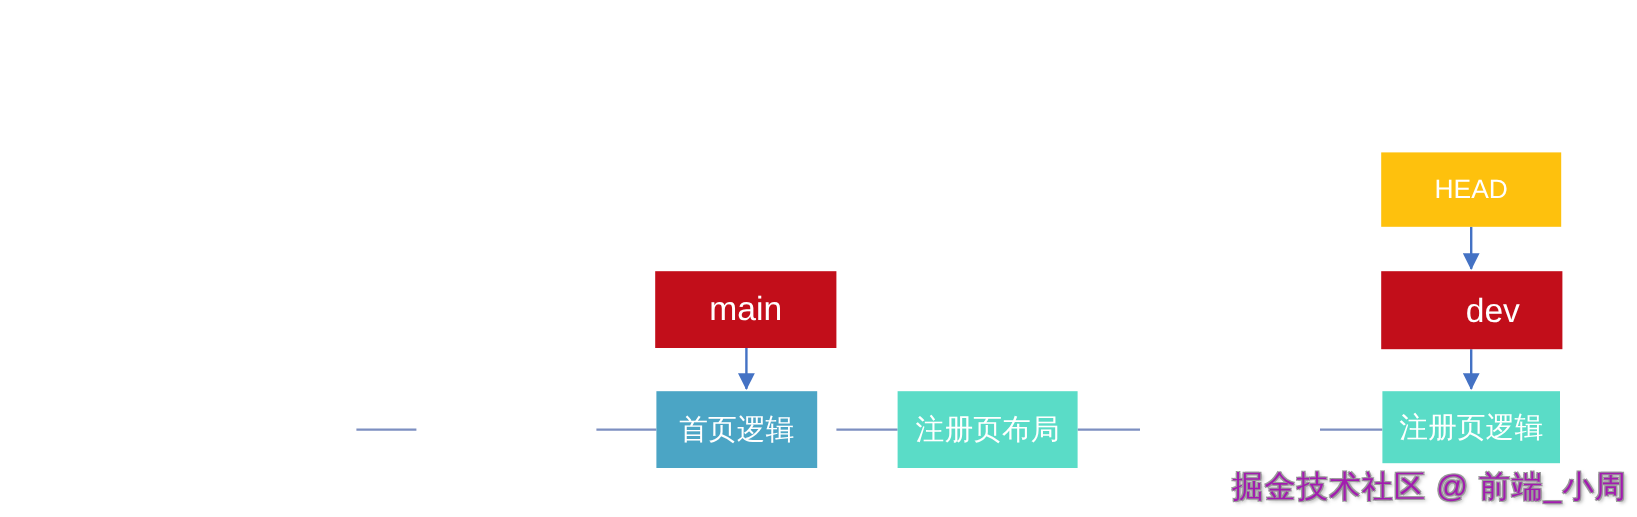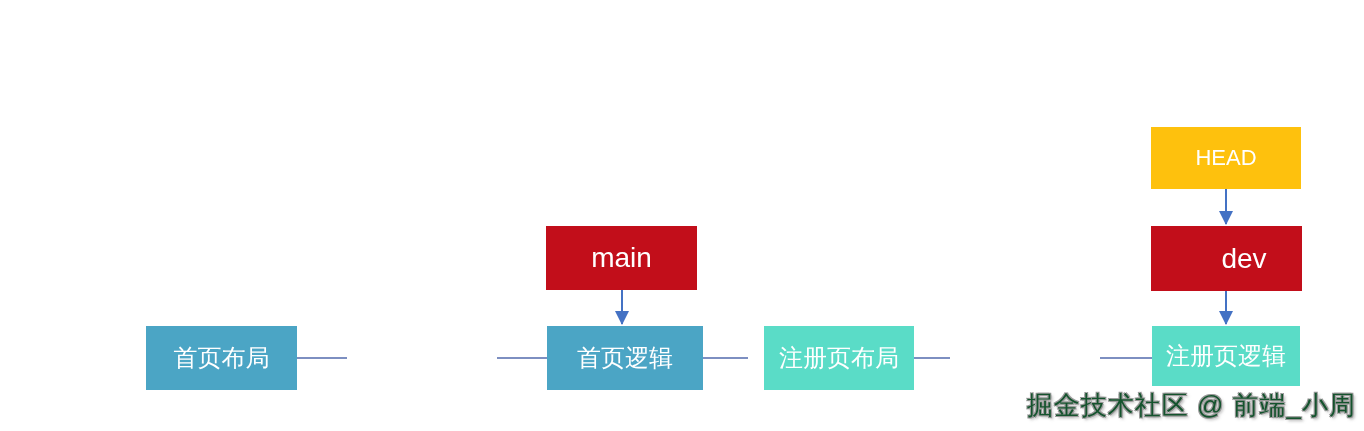--- a/index.html
+++ b/index.html
@@ -25,22 +25,22 @@
     user-select: none;
   }
   .commit-main { background: var(--main-commit-box, #4BA5C5); font-size: 24px; }
   .commit-dev  { background: var(--dev-commit-box,  #5ADCC7); font-size: 24px; }
   .branch-red  { background: var(--branch-box, #C20E1A); font-size: 28px; }
   .head-yellow { background: var(--head-box,  #FEC10D); font-size: 22px; }
 
   
   #node-home-layout     { left: 146px;  top: 326px; width: 151px; height: 64px; }
   #node-home-style      { left: 347px;  top: 326px; width: 150px; height: 64px; }
-  #node-home-logic      { left: 547px;  top: 326px; width: 156px; height: 64px; }
-  #node-register-layout { left: 764px;  top: 326px; width: 150px; height: 64px; }
+  #node-home-logic      { left: 547px;  top: 326px; width: 134px; height: 64px; }
+  #node-register-layout { left: 748px;  top: 326px; width: 150px; height: 64px; }
   #node-register-style  { left: 950px;  top: 326px; width: 150px; height: 64px; }
   #node-register-logic  { left: 1152px; top: 326px; width: 148px; height: 60px; }
 
   
   #node-main { left: 546px;  top: 226px; width: 151px; height: 64px; }
   #node-head { left: 1151px; top: 127px; width: 150px; height: 62px; }
   #node-dev  { left: 1151px; top: 226px; width: 151px; height: 65px; padding-left: 35px; }
 
   svg.overlay {
     position: absolute;
@@ -51,21 +51,21 @@
   .connector { stroke: var(--connector, #7D8FC1); stroke-width: 2; }
   .arrow-line { stroke: var(--arrow, #4472C4); stroke-width: 2; }
   .arrow-head { fill: var(--arrow, #4472C4); }
 
   .watermark {
     position: absolute;
     right: 8px;
     top: 388px;
     font-size: 26px;
     letter-spacing: 1px;
-    color: #14532d;
+    color: #a21caf;
     text-shadow:
       -1px -1px 0 #9a9a9a,
        1px -1px 0 #9a9a9a,
       -1px  1px 0 #9a9a9a,
        1px  1px 0 #9a9a9a,
        2px  2px 3px rgba(90,90,90,0.55);
     white-space: nowrap;
     user-select: none;
   }
 </style>
@@ -84,23 +84,20 @@
     <line class="connector" x1="497" y1="358" x2="547" y2="358"></line>
     <line class="connector" x1="697" y1="358" x2="748" y2="358"></line>
     <line class="connector" x1="898" y1="358" x2="950" y2="358"></line>
     <line class="connector" x1="1100" y1="358" x2="1152" y2="358"></line>
 
     <line class="arrow-line" x1="622" y1="290" x2="622" y2="324" marker-end="url(#arrowhead)"></line>
     <line class="arrow-line" x1="1226" y1="189" x2="1226" y2="224" marker-end="url(#arrowhead)"></line>
     <line class="arrow-line" x1="1226" y1="291" x2="1226" y2="324" marker-end="url(#arrowhead)"></line>
   </svg>
 
-  <div class="node commit-main" id="node-home-layout">
-    <span>首页布局</span>
-  </div>
   <div class="node commit-main" id="node-home-logic">
     <span>首页逻辑</span>
   </div>
 
   <div class="node commit-dev" id="node-register-layout">
     <span>注册页布局</span>
   </div>
   <div class="node commit-dev" id="node-register-logic">
     <span>注册页逻辑</span>
   </div>

